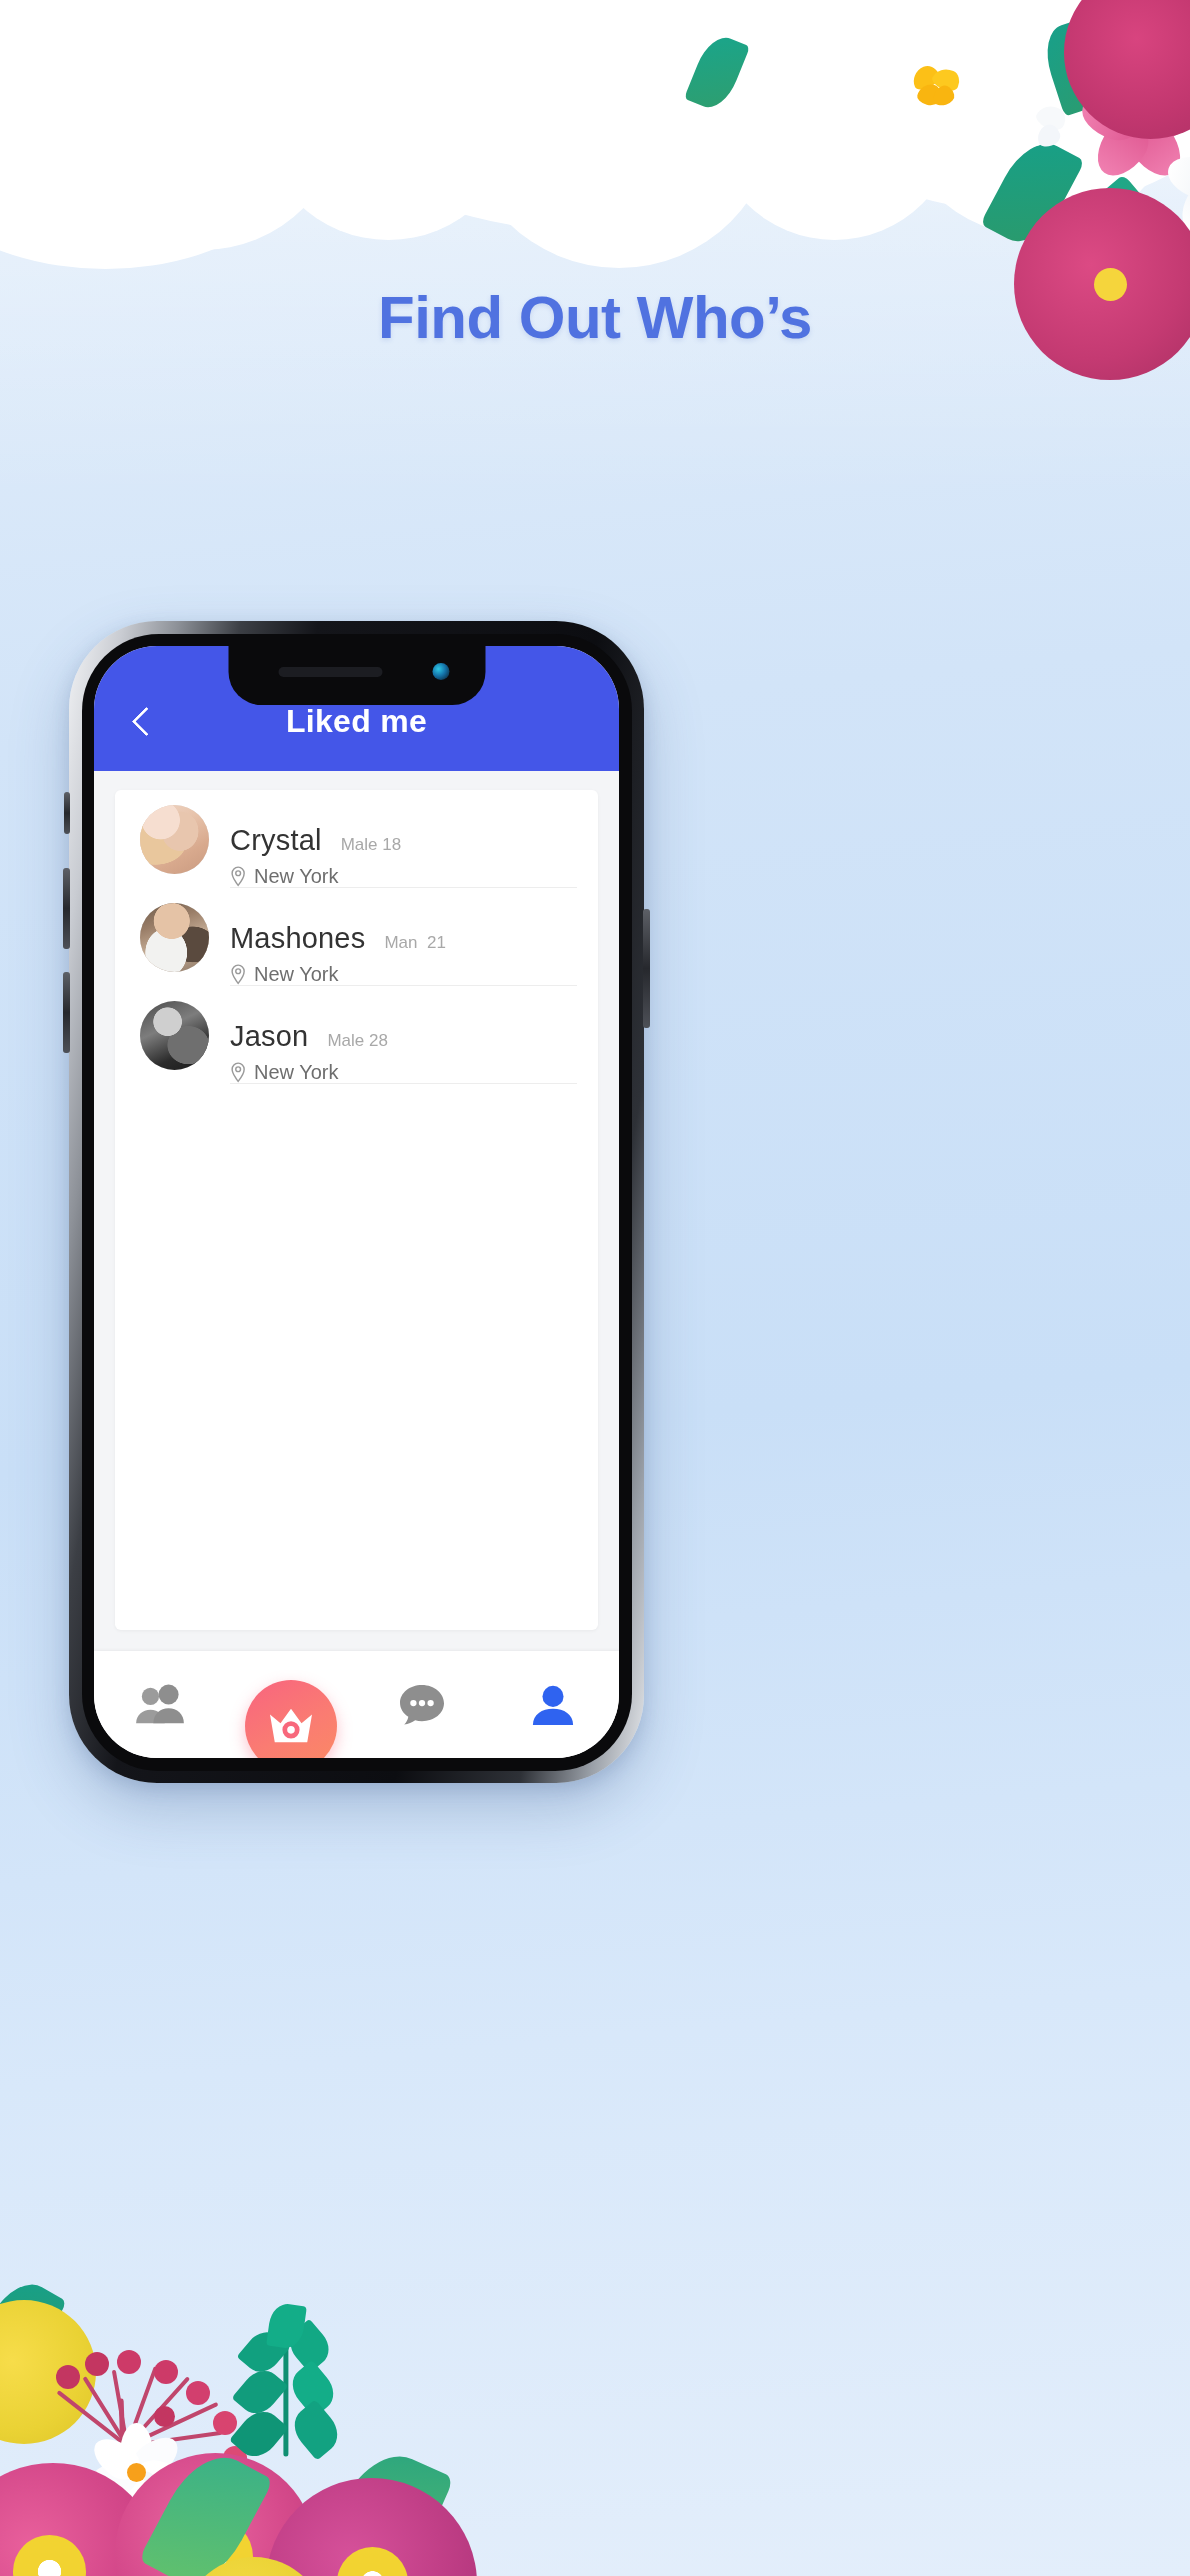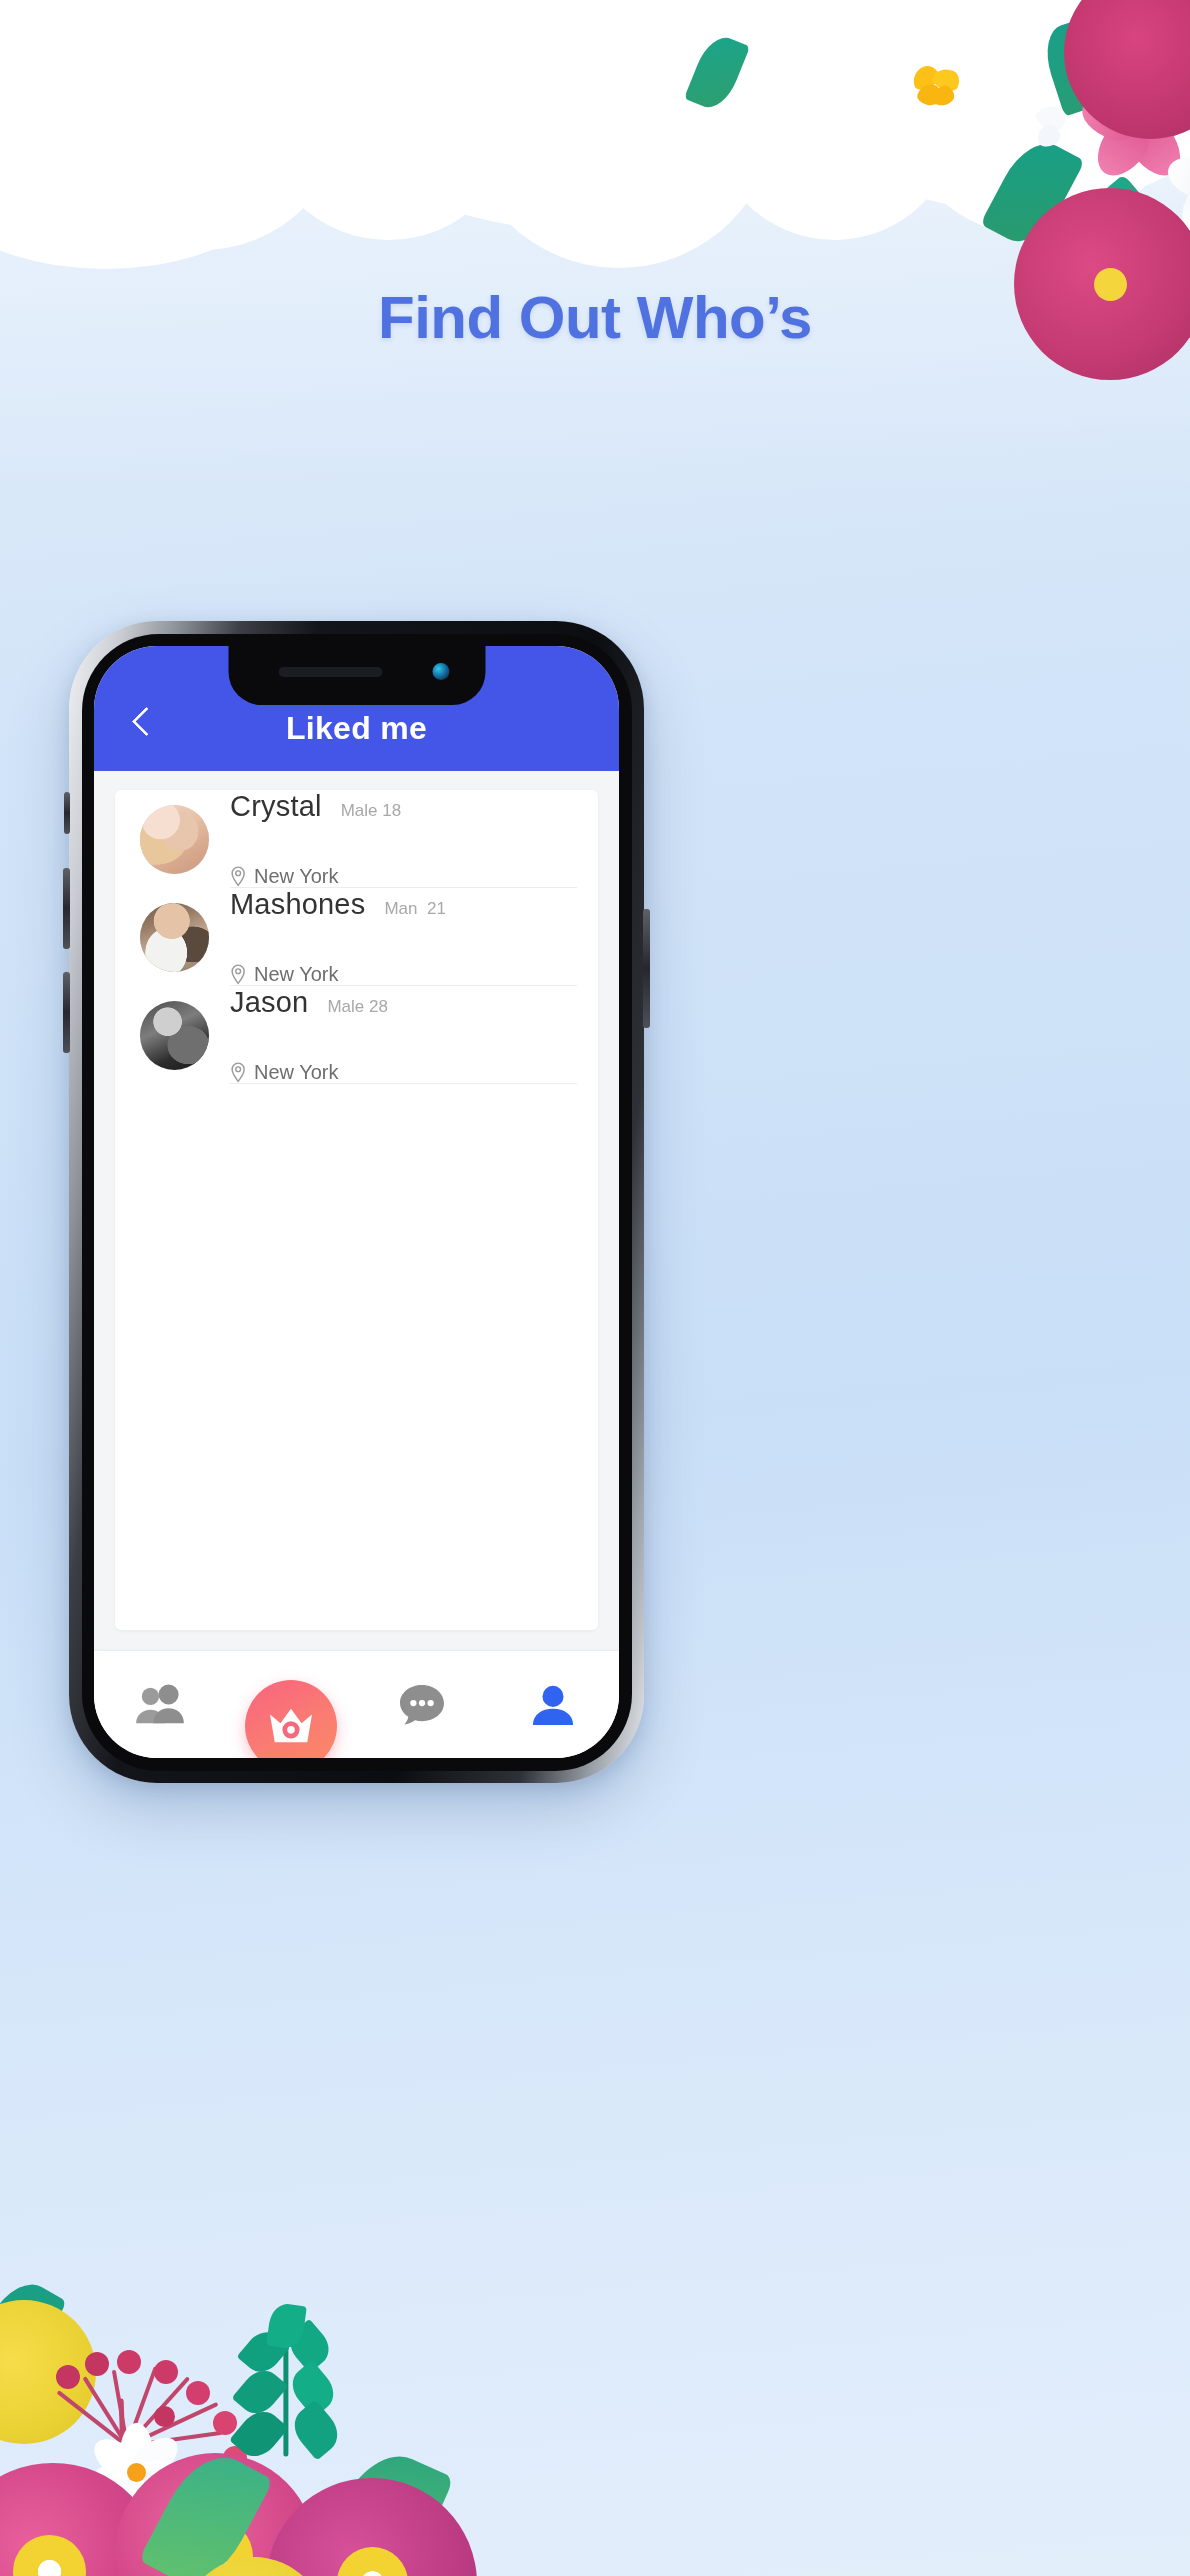--- a/index.html
+++ b/index.html
@@ -59,21 +59,21 @@
   .side-btn { position:absolute; background:linear-gradient(180deg,#5d6067,#26282d,#4d5057); border-radius:2.9px; }
   .btn-left-1 { left:-4.8px; top:171px; width:5.8px; height:42px; }
   .btn-left-2 { left:-5.7px; top:247px; width:6.7px; height:81px; }
   .btn-left-3 { left:-5.7px; top:351px; width:6.7px; height:81px; }
   .btn-right-1 { right:-5.7px; top:288px; width:6.7px; height:119px; }
 
   
   .app-header {
     position:absolute; left:0; top:0; width:100%; height:125px;
     background:#4456e8; display:flex; align-items:flex-end;
-    padding-bottom:20px; z-index:3;
+    padding-bottom:27px; z-index:3;
   }
   .notch {
     position:absolute; left:50%; transform:translateX(-50%); top:0;
     width:257px; height:59px; background:#0a0a0c;
     border-bottom-left-radius:33px; border-bottom-right-radius:33px; z-index:5;
   }
   .notch .speaker { position:absolute; left:50px; top:21px; width:104px; height:9.6px; border-radius:5.8px; background:#1c1d22; }
   .notch .cam { position:absolute; right:36px; top:17px; width:17px; height:17px; border-radius:50%;
     background:radial-gradient(circle at 35% 35%,#2ec8e6 0%,#1472a8 45%,#09131e 100%); }
 
@@ -89,21 +89,21 @@
   .list-card {
     position:absolute; left:21px; right:21px; top:19px; bottom:21px;
     background:#ffffff; border-radius:5.8px; box-shadow:0 1px 3.8px rgba(0,0,0,.05);
   }
   .row { display:flex; align-items:center; padding:0 0 0 25px; height:98px; }
   .avatar {
     width:69px; height:69px; border-radius:50%; flex:0 0 69px; overflow:hidden;
     position:relative; background:#ddd;
   }
   .avatar .ph { position:absolute; inset:0; }
-  .row-main { flex:1; margin-left:21px; height:100%; display:flex; flex-direction:column; justify-content:space-between; position:relative; }
+  .row-main { flex:1; margin-left:21px; height:100%; display:flex; flex-direction:column; justify-content:flex-end; position:relative; }
   .row-main.bordered:after {
     content:""; position:absolute; left:0; right:21px; bottom:0; height:1px; background:#ededed;
   }
   .name-line { display:flex; align-items:baseline; }
   .name { font-size:29px; color:#333333; font-weight:400; letter-spacing:0.2px; }
   .meta { font-size:17px; color:#a8a8a8; margin-left:19px; white-space:pre; }
   .loc-line { display:flex; align-items:center; margin-top:8px; }
   .pin { width:16.3px; height:21px; margin-right:7.7px; flex:0 0 16.3px; }
   .loc { font-size:20px; color:#6e6e6e; }
 

